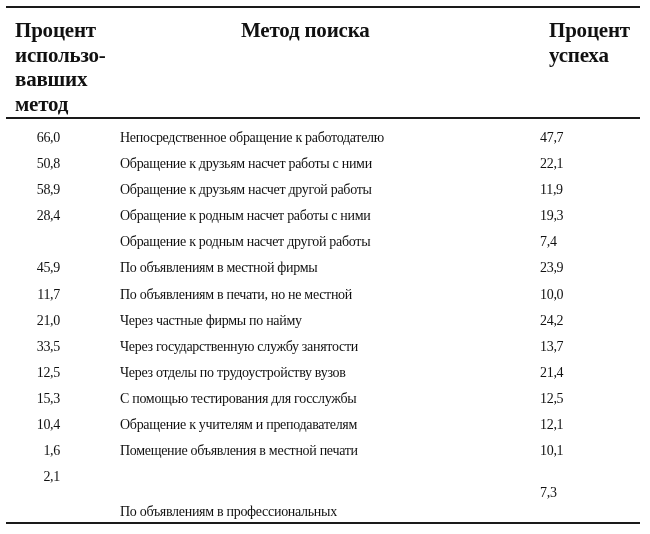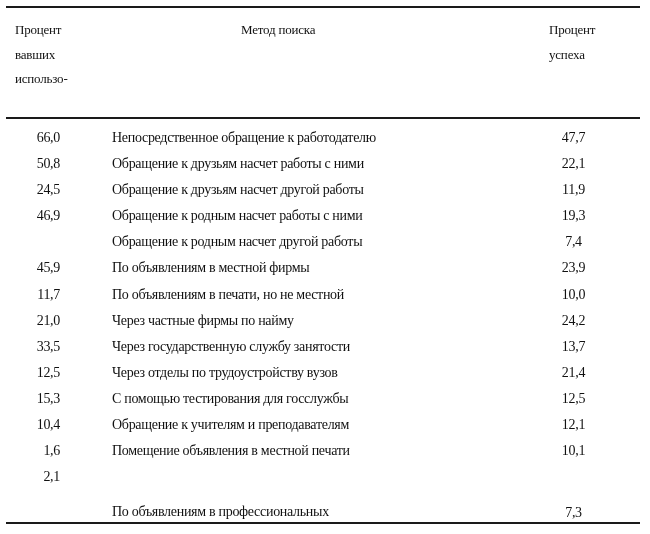--- a/index.html
+++ b/index.html
@@ -2,42 +2,43 @@
 <html><head>
 <meta charset="utf-8">
 <style>
   html, body { margin: 0; padding: 0; background: #ffffff; }
   body { width: 650px; height: 534px; position: relative; overflow: hidden;
          font-family: "Liberation Serif", "DejaVu Serif", serif; color: #111; }
   .rule { position: absolute; left: 6px; width: 634px; height: 2px; background: #1a1a1a; }
   .rule.top { top: 6px; }
   .rule.mid { top: 117px; }
   .rule.bot { top: 522px; }
-  .hdr { position: absolute; font-weight: normal; font-size: 13px; line-height: 24.5px; letter-spacing: -0.2px; }
+  .hdr { position: absolute; font-weight: bold; font-size: 21px; line-height: 24.5px; letter-spacing: -0.2px; }
   .hdr.c1 { left: 15px; top: 18px; width: 110px; }
   .hdr.c2 { left: 241px; top: 18px; text-align: right; }
   .hdr.c3 { left: 549px; top: 18px; width: 90px; }
   .rows { position: absolute; left: 0; top: 125px; width: 650px; }
   .row { position: relative; height: 26.1px; font-size: 14px; line-height: 26px; letter-spacing: -0.3px; }
   .row .u { position: absolute; left: 0; width: 60px; text-align: right; }
-  .row .m { position: absolute; left: 112px; white-space: nowrap; }
-  .row .s { position: absolute; left: 540px; width: 67px; text-align: center; }
+  .row .m { position: absolute; left: 120px; white-space: nowrap; }
+  .row .s { position: absolute; left: 540px; width: 67px; text-align: left; }
   .row.tall { height: 52px; }
-  .row.tall .s { top: 36px; }
+  .row.tall .s { top: 16px; }
   .row.tall .m { line-height: 26px; margin-top: 35px; }
 </style>
 </head>
 <body>
 
 <div class="rule top"></div>
 
 <div class="hdr c1">
   <div>Процент</div>
+  <div>использо-</div>
   <div>вавших</div>
-  <div>использо-</div>
+  <div>метод</div>
 </div>
 <div class="hdr c2">Метод поиска</div>
 <div class="hdr c3">
   <div>Процент</div>
   <div>успеха</div>
 </div>
 
 <div class="rule mid"></div>
 
 <div class="rows">
@@ -45,26 +46,26 @@
     <span class="u">66,0</span>
     <span class="m">Непосредственное обращение к работодателю</span>
     <span class="s">47,7</span>
   </div>
   <div class="row">
     <span class="u">50,8</span>
     <span class="m">Обращение к друзьям насчет работы с ними</span>
     <span class="s">22,1</span>
   </div>
   <div class="row">
-    <span class="u">24,5</span>
+    <span class="u">58,9</span>
     <span class="m">Обращение к друзьям насчет другой работы</span>
     <span class="s">11,9</span>
   </div>
   <div class="row">
-    <span class="u">46,9</span>
+    <span class="u">28,4</span>
     <span class="m">Обращение к родным насчет работы с ними</span>
     <span class="s">19,3</span>
   </div>
   <div class="row">
     <span class="m">Обращение к родным насчет другой работы</span>
     <span class="s">7,4</span>
   </div>
   <div class="row">
     <span class="u">45,9</span>
     <span class="m">По объявлениям в местной фирмы</span>

